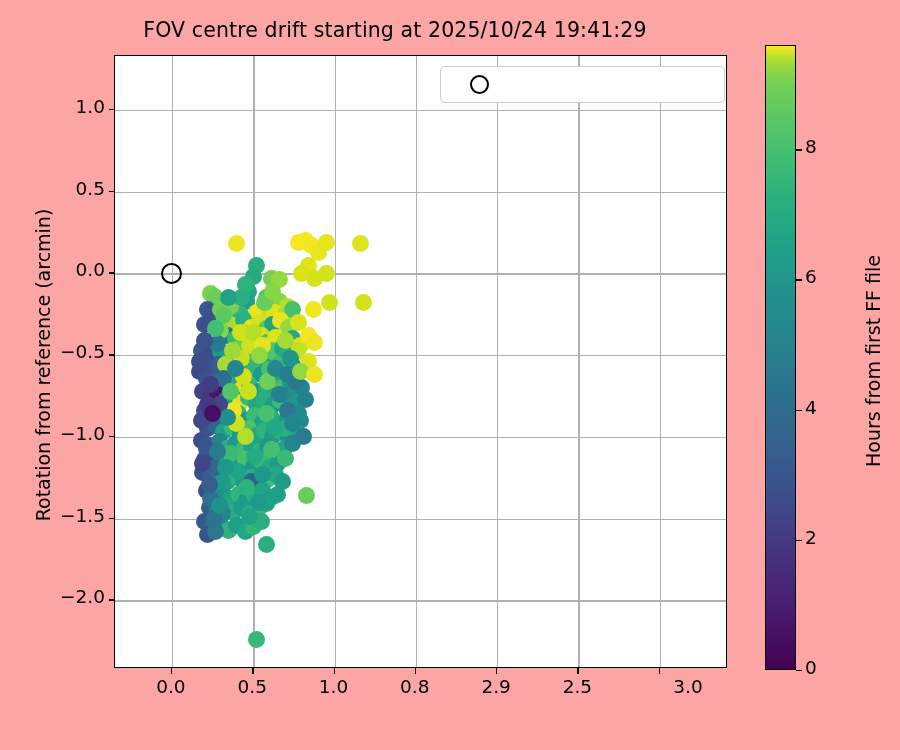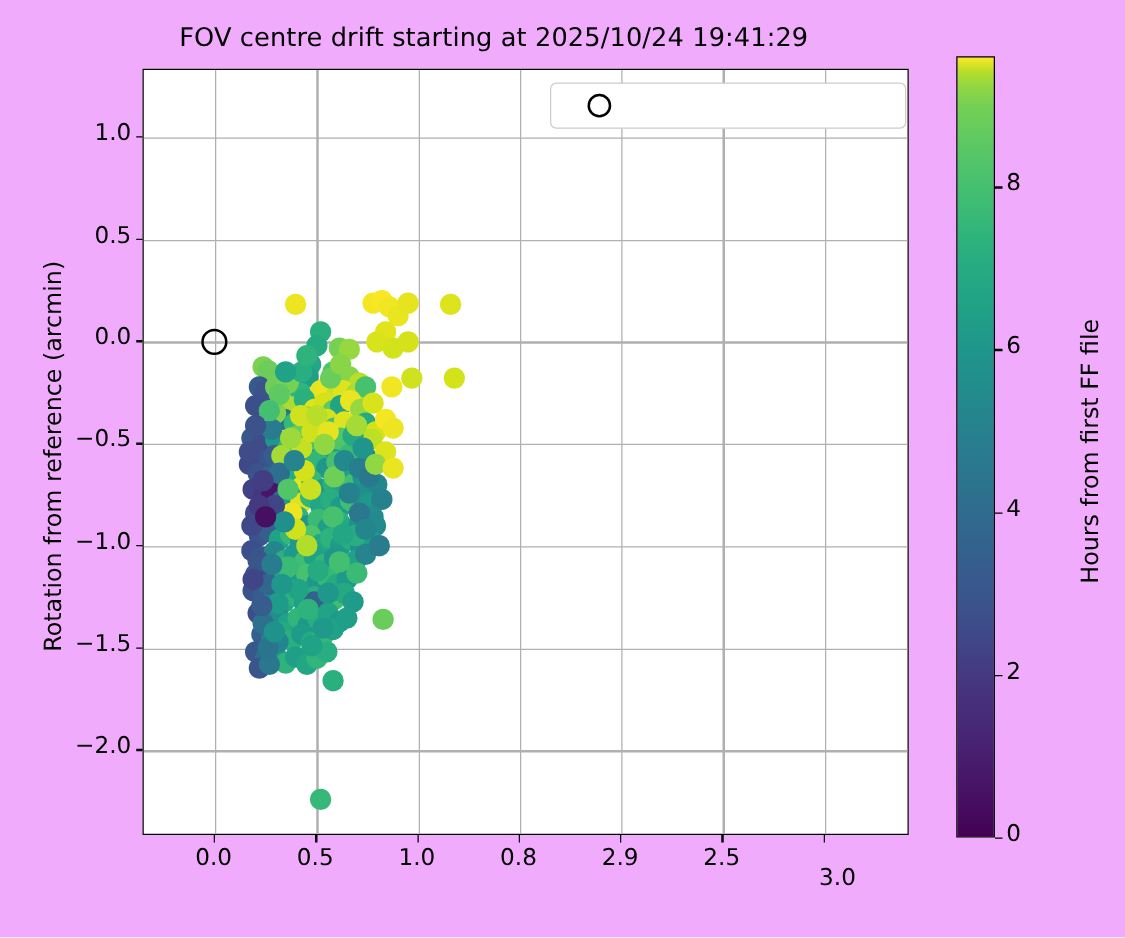--- a/index.html
+++ b/index.html
@@ -7,21 +7,21 @@
     padding: 0;
     background: #ffffff;
   }
   body {
     font-family: "DejaVu Sans", sans-serif;
   }
   #figure {
     position: relative;
     width: 900px;
     height: 750px;
-    background: #f0abfc;
+    background: #fca5a5;
     overflow: hidden;
   }
   
   #plot-title {
     position: absolute;
     left: 0;
     top: 18px;
     width: 790px;
     text-align: center;
     font-size: 20.5px;
@@ -540,21 +540,21 @@
       <div class="xtick-label" style="left: 252.21px;">0.5</div>
       <div class="xtick-mark" style="left: 333.509px;"></div>
       <div class="xtick-label" style="left: 333.509px;">1.0</div>
       <div class="xtick-mark" style="left: 414.809px;"></div>
       <div class="xtick-label" style="left: 414.809px;">0.8</div>
       <div class="xtick-mark" style="left: 496.109px;"></div>
       <div class="xtick-label" style="left: 496.109px;">2.9</div>
       <div class="xtick-mark" style="left: 577.408px;"></div>
       <div class="xtick-label" style="left: 577.408px;">2.5</div>
       <div class="xtick-mark" style="left: 658.708px;"></div>
-      <div class="xtick-label" style="left: 670px; margin-top: 16px;">3.0</div>
+      <div class="xtick-label" style="left: 688px;">3.0</div>
       <div class="ytick-mark" style="top: 108.944px;"></div>
       <div class="ytick-label" style="top: 108.944px;">1.0</div>
       <div class="ytick-mark" style="top: 190.677px;"></div>
       <div class="ytick-label" style="top: 190.677px;">0.5</div>
       <div class="ytick-mark" style="top: 272.411px;"></div>
       <div class="ytick-label" style="top: 272.411px;">0.0</div>
       <div class="ytick-mark" style="top: 354.144px;"></div>
       <div class="ytick-label" style="top: 354.144px;">−0.5</div>
       <div class="ytick-mark" style="top: 435.877px;"></div>
       <div class="ytick-label" style="top: 435.877px;">−1.0</div>

